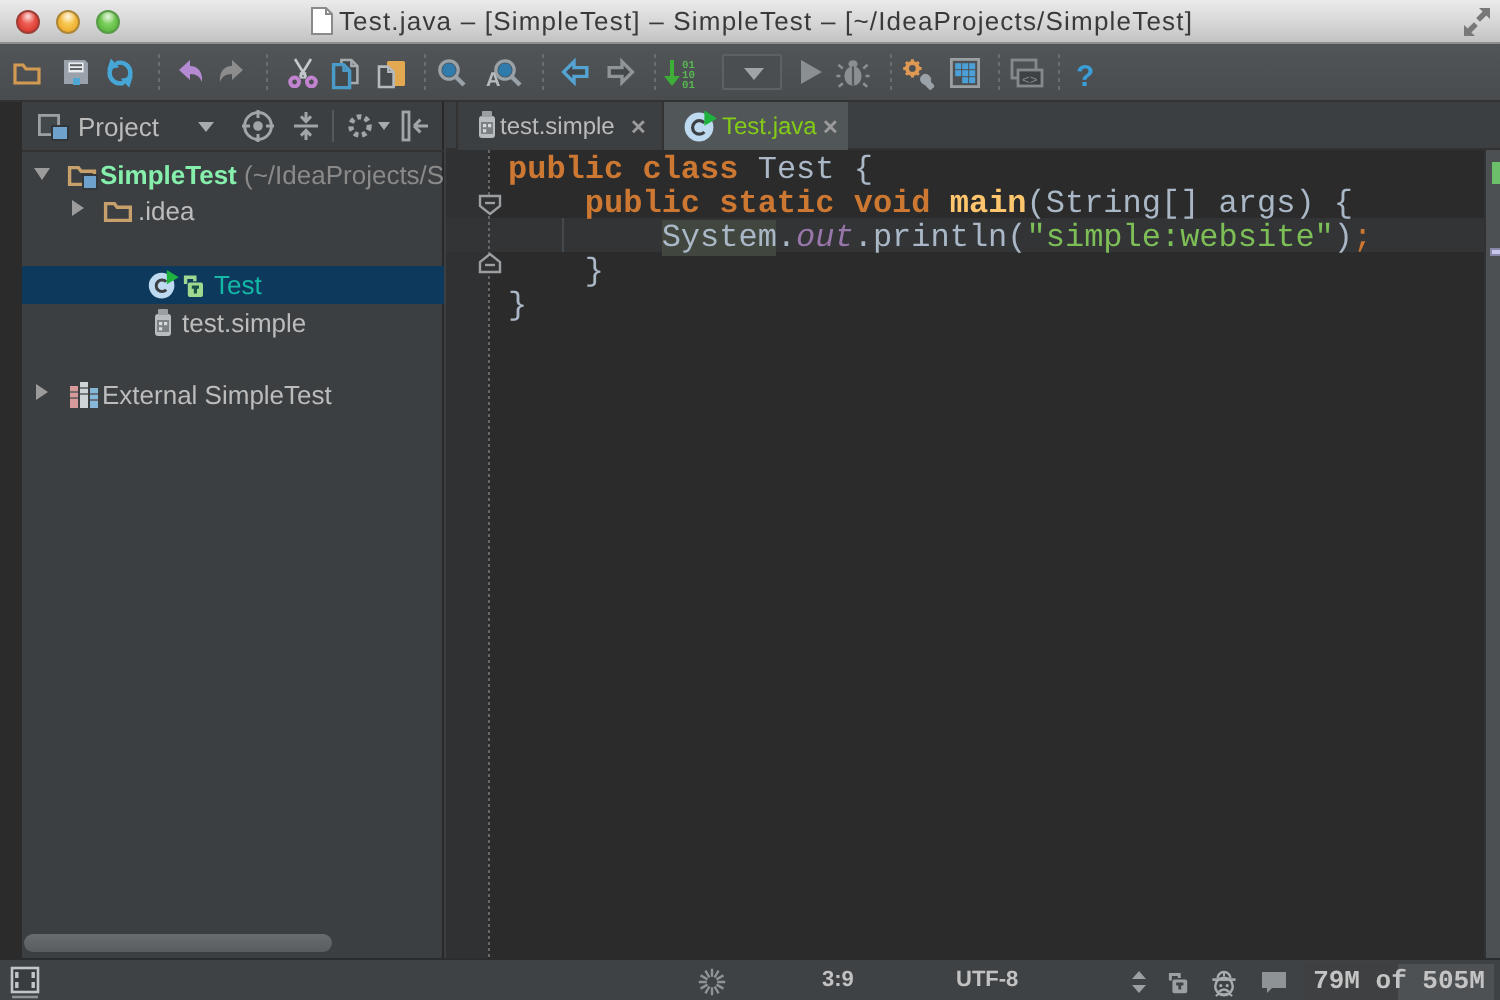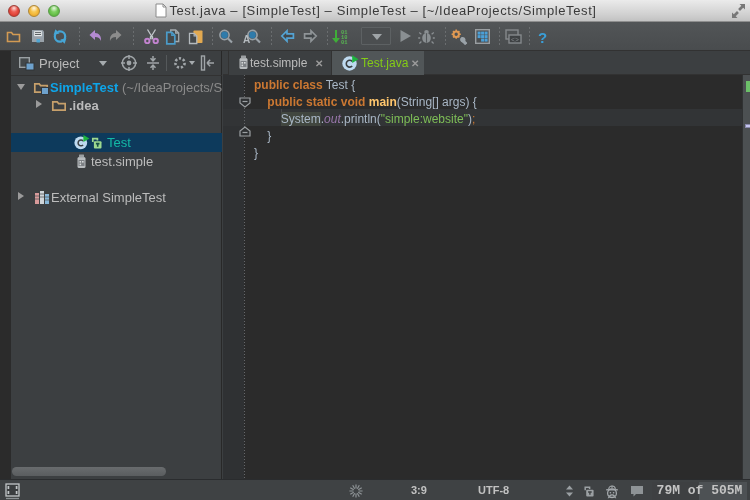--- a/index.html
+++ b/index.html
@@ -48,22 +48,22 @@
 #tabbar { position:absolute; left:0; top:0; width:538px; height:24px; background:#3c3f41; border-bottom:1px solid #323232; }
 .tab { position:absolute; top:0; height:24px; }
 .tab .tname { position:absolute; top:5px; font-size:12px; color:#bbbbbb; }
 .tabx { position:absolute; top:7px; font-size:10px; color:#9b9b9b; font-weight:bold;}
 #tab1 { left:5px; width:104px; background:#3c3f41; border-left:1px solid #323232; border-right:1px solid #323232;}
 #tab2 { left:109px; width:92px; background:#515658; }
 #gutter { position:absolute; left:0; top:24px; width:21px; height:404px; background:#2f3133; }
 #gutline { position:absolute; left:21px; top:24px; width:1px; height:404px;
   background-image:linear-gradient(#65676a 50%, rgba(0,0,0,0) 50%); background-size:1px 3px; }
 #caretline { position:absolute; left:0px; top:58px; width:519px; height:17px; background:#323436; }
-#code { position:absolute; left:31px; top:26px; width:488px; font-family:Liberation Sans, sans-serif;
-  font-size:12px; line-height:17px; white-space:pre; color:#a9b7c6; }
+#code { position:absolute; left:31px; top:26px; width:488px; font-family:Liberation Mono, monospace;
+  font-size:16px; line-height:17px; white-space:pre; color:#a9b7c6; }
 .kw { color:#cc7832; font-weight:bold; }
 .mth { color:#ffc66d; font-weight:bold; }
 .str { color:#7ebe57; }
 .fld { color:#9876aa; font-style:italic; }
 .smc { color:#cc7832; }
 .syshl { background:#41463f; }
 #stripe { position:absolute; left:519px; top:24px; width:19px; height:404px; background:#4c5052; border-left:1px solid #303233;}
 #okbox { position:absolute; left:3px; top:6px; width:12px; height:11px; background:#6cc069; }
 #caretmark { position:absolute; left:2px; top:49px; width:11px; height:4px; background:#c6c6ef; border:1px solid #8888aa;}
 
@@ -257,28 +257,28 @@
             <rect x="1.5" y="1" width="3" height="14" fill="none" stroke="#a0a5a8" stroke-width="1.4"></rect>
             <path d="M14 8 h-7 M7 8 l3.2 -3.2 M7 8 l3.2 3.2" stroke="#a0a5a8" stroke-width="1.5" fill="none"></path>
           </svg>
       </div>
       <div class="prow" style="top:27px;">
           <span class="arrow arr-down" style="left:6px;"></span>
         <svg class="abs" style="left:22px;top:2px;" width="16" height="15">
             <path d="M1.8 12.2 v-8.4 h4.4 l1.4 1.8 h6.6 v6.6 z" fill="none" stroke="#c7a06b" stroke-width="1.7"></path>
             <rect x="8.5" y="7.5" width="7" height="7" fill="#6ea2cd" stroke="#33373a" stroke-width="1"></rect>
           </svg>
-        <span class="lbl" style="left:39px;"><b style="color:#0ea5e9;">SimpleTest</b> <span style="color:#8a8a8a;">(~/IdeaProjects/Sim</span></span>
+        <span class="lbl" style="left:39px;"><b style="color:#86efac;">SimpleTest</b> <span style="color:#8a8a8a;">(~/IdeaProjects/Sim</span></span>
         </div>
       <div class="prow" style="top:45px;">
           <span class="arrow arr-right" style="left:25px;"></span>
         <svg class="abs" style="left:40px;top:2px;" width="15" height="15">
             <path d="M1.8 12.2 v-8.4 h4.4 l1.4 1.8 h6.6 v6.6 z" fill="none" stroke="#c7a06b" stroke-width="1.7"></path>
           </svg>
-        <span class="lbl" style="left:58px;font-weight:bold;">.idea</span>
+        <span class="lbl" style="left:58px;">.idea</span>
         </div>
       <div class="prow sel" style="top:82px;">
         <svg class="abs" style="left:63px;top:2px;" width="16" height="15">
             <circle cx="6.8" cy="7.8" r="6.4" fill="#bedaf0"></circle>
             <path d="M9.1 5.9 A2.9 2.9 0 1 0 9.1 9.9" fill="none" stroke="#3c4043" stroke-width="1.5"></path>
             <path d="M9.4 0 L15.4 3.6 L9.4 7.1 z" fill="#1db33e"></path>
           </svg>
         <svg class="abs" style="left:80px;top:3px;" width="12" height="13">
             <path d="M1.8 6 v-3.4 h4.6 v2" fill="none" stroke="#9ed98f" stroke-width="1.7"></path>
             <rect x="2.9" y="5.3" width="7.6" height="7.2" rx="1" fill="#9ed98f"></rect>

